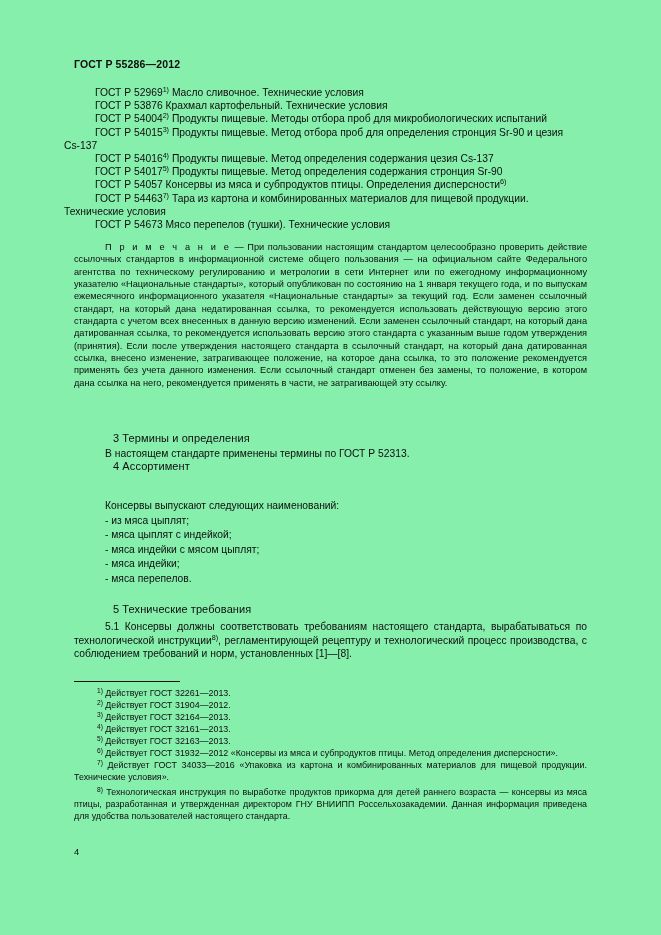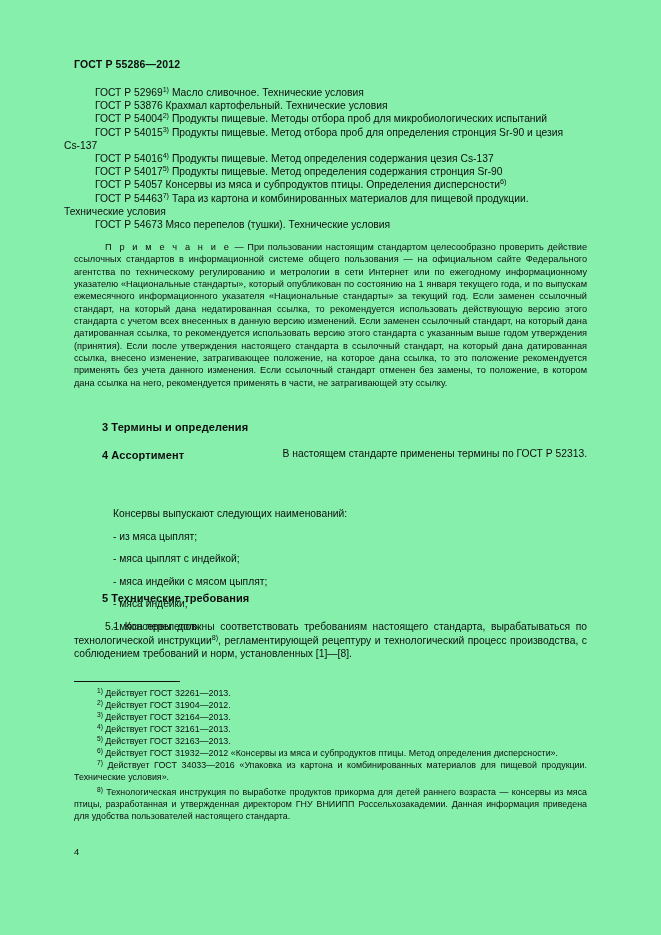--- a/index.html
+++ b/index.html
@@ -68,49 +68,48 @@
     text-indent: 31px;
   }
   .spaced {
     letter-spacing: 2.1px;
   }
 
   h2.section-title {
     position: absolute;
     left: 102px;
     font-size: 11px;
-    font-weight: bold;
-    margin: 0;
+    font-weight: normal;
+    margin: 11px;
     letter-spacing: 0.1px;
     white-space: nowrap;
   }
   h2.s3 { top: 421px; }
   h2.s4 { top: 449px; }
   h2.s5 { top: 592px; }
 
   .para {
     position: absolute;
     left: 74px;
     width: 513px;
     font-size: 10.3px;
     line-height: 13.4px;
     margin: 0;
-    text-align: right;
   }
   .para.p3 { top: 447px; text-indent: 31px; }
 
   .assort {
     position: absolute;
     left: 74px;
     top: 499px;
     width: 513px;
     font-size: 10.3px;
     line-height: 14.6px;
   }
-  .assort p { margin: 8px; text-indent: 31px; }
+  .assort p { margin: 0; text-indent: 31px; }
 
   .para.p5 {
     top: 620px;
     text-align: justify;
     text-indent: 31px;
     line-height: 13.6px;
   }
 
   
   .fn-rule {

